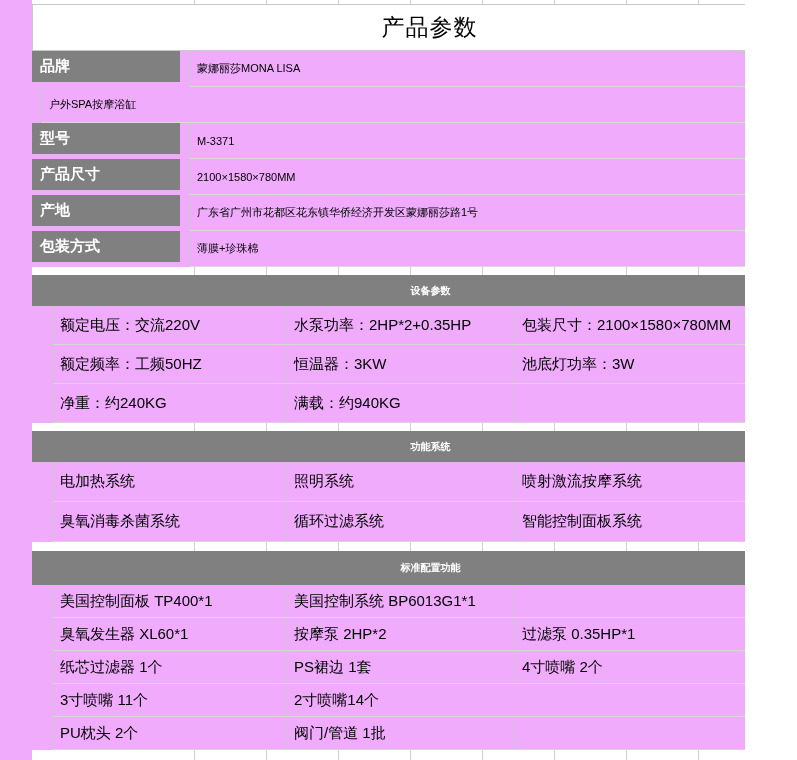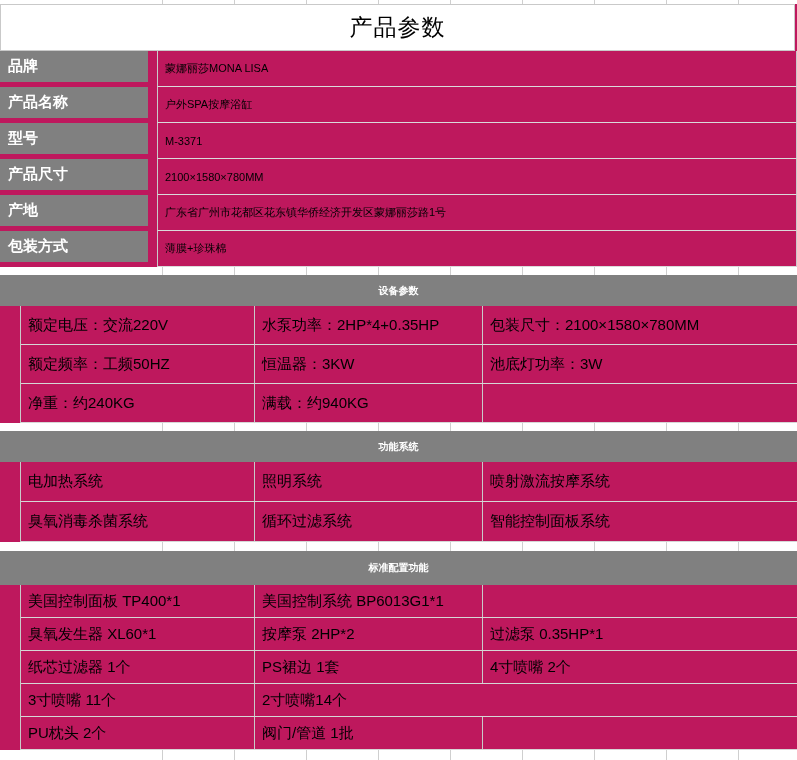--- a/index.html
+++ b/index.html
@@ -1,17 +1,17 @@
 <!DOCTYPE html>
 <html><head>
 <meta charset="utf-8">
 <style>
   html,body{margin:0;padding:0;background:#fff;}
   body{width:797px;height:760px;font-family:"Liberation Sans","DejaVu Sans",sans-serif;color:#000;}
-  .page{position:relative;width:797px;height:760px;overflow:hidden;background:#be185d;}
+  .page{position:relative;width:713px;height:760px;overflow:hidden;background:#f0abfc;padding-left:32px;}
 
   
   .grid-strip{position:relative;background:#fff;}
   .grid-strip .tick{position:absolute;left:162px;top:0;bottom:0;width:1px;background:#cfcfcf;
     box-shadow:72px 0 #cfcfcf,144px 0 #cfcfcf,216px 0 #cfcfcf,288px 0 #cfcfcf,
                360px 0 #cfcfcf,432px 0 #cfcfcf,504px 0 #cfcfcf,576px 0 #cfcfcf;}
   .strip-top{height:4px;}
   .strip-mid{height:8px;}
   .strip-mid2{height:9px;}
   .strip-bottom{height:10px;}
@@ -54,21 +54,20 @@
 
   <div class="title-row">产品参数</div>
 
   <div class="basic-table">
     <div class="prow">
       <div class="plabel">品牌</div>
         <div class="pgap"></div>
       <div class="pvalue">蒙娜丽莎MONA LISA</div>
     </div>
     <div class="prow">
-      <div class="plabel">产品名称</div>
         <div class="pgap"></div>
       <div class="pvalue">户外SPA按摩浴缸</div>
     </div>
     <div class="prow">
       <div class="plabel">型号</div>
         <div class="pgap"></div>
       <div class="pvalue">M-3371</div>
     </div>
     <div class="prow">
       <div class="plabel">产品尺寸</div>
@@ -88,21 +87,21 @@
   </div>
 
   <div class="grid-strip strip-mid">
       <i class="tick"></i>
     </div>
 
   <div class="sec-header">设备参数</div>
   <div class="sec-table">
     <div class="srow h39">
       <div class="scell c1">额定电压：交流220V</div>
-      <div class="scell c2">水泵功率：2HP*4+0.35HP</div>
+      <div class="scell c2">水泵功率：2HP*2+0.35HP</div>
       <div class="scell c3">包装尺寸：2100×1580×780MM</div>
     </div>
     <div class="srow h39">
       <div class="scell c1">额定频率：工频50HZ</div>
       <div class="scell c2">恒温器：3KW</div>
       <div class="scell c3">池底灯功率：3W</div>
     </div>
     <div class="srow h39">
       <div class="scell c1">净重：约240KG</div>
       <div class="scell c2">满载：约940KG</div>

